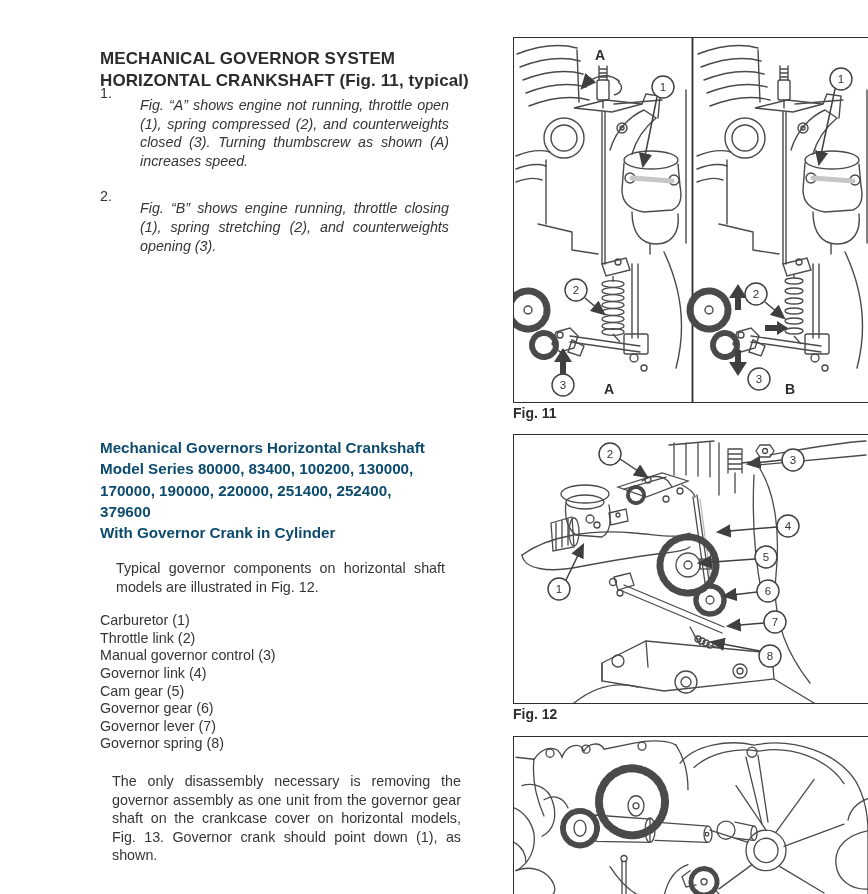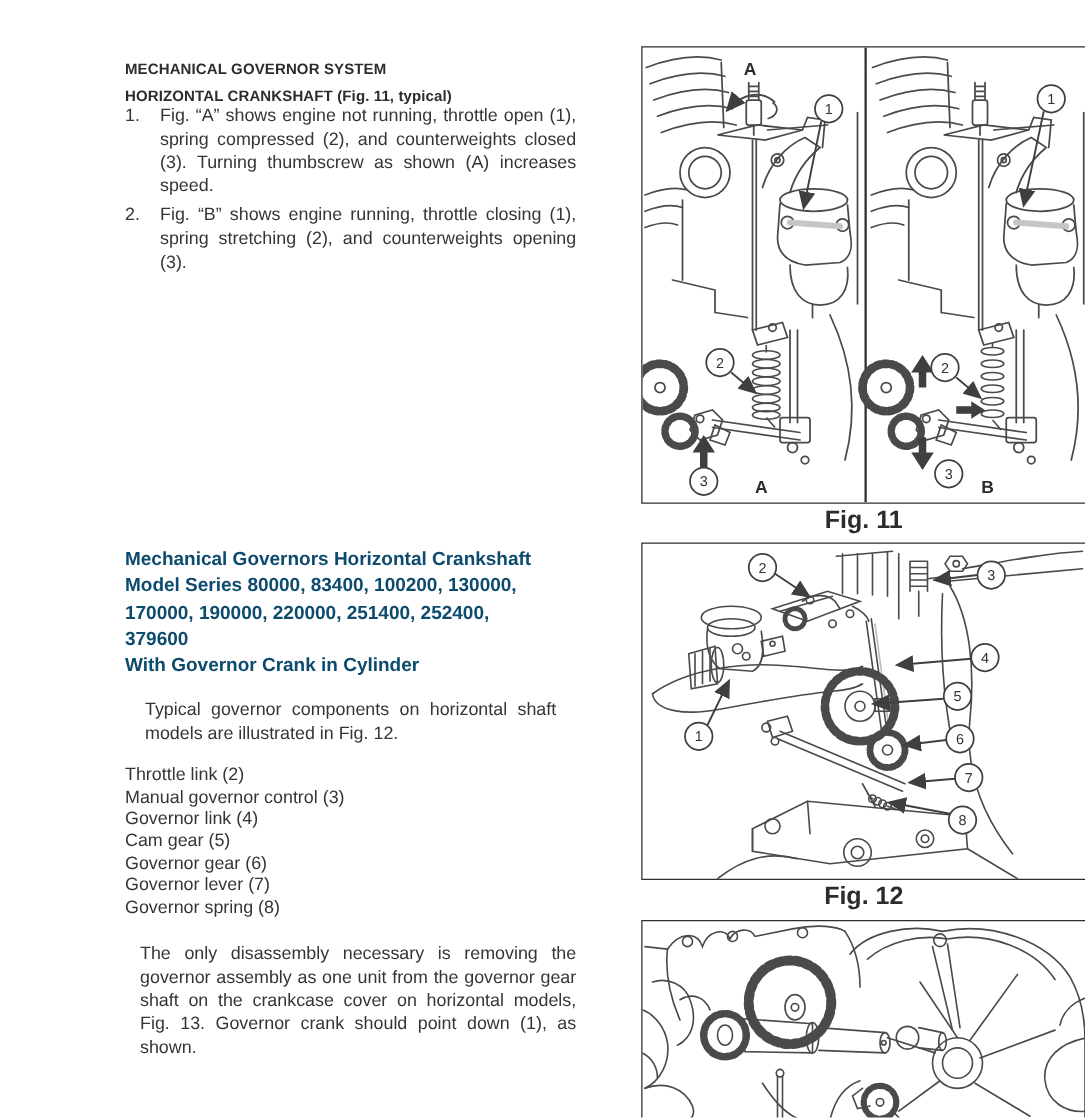--- a/index.html
+++ b/index.html
@@ -1,40 +1,40 @@
 <!DOCTYPE html>
 <html><head>
 <meta charset="utf-8">
 <style>
   html,body{margin:0;padding:0;}
   .page{position:relative;width:868px;height:894px;background:#ffffff;overflow:hidden;
         font-family:"Liberation Sans","DejaVu Sans",sans-serif;color:#353535;}
   
-  .h1{position:absolute;left:100px;top:37px;width:370px;font-size:12px;font-weight:bold;
+  .h1{position:absolute;left:100px;top:37px;width:370px;font-size:17px;font-weight:bold;
       line-height:21.5px;color:#2c2c2c;letter-spacing:.1px;}
   .h1 span{display:block;white-space:nowrap;}
   .numlist{position:absolute;left:100px;top:84px;width:361px;}
   .oli{display:flex;margin-bottom:5px;}
   .oli .num{flex:0 0 28px;font-size:14.3px;line-height:18.6px;}
-  .oli .itxt{flex:1;font-size:14.3px;line-height:18.6px;text-align:justify;margin:0;}
+  .oli .itxt{flex:1;font-size:14.3px;line-height:18.6px;text-align:justify;margin:12px;font-style:italic;}
   .sec2{position:absolute;left:100px;top:437px;width:361px;}
   .h2 span{display:block;white-space:nowrap;font-size:15.2px;font-weight:bold;
            line-height:21.3px;color:#0c4a6e;}
   .intro{font-size:14.3px;line-height:18.4px;text-align:justify;margin:16px;}
   .comp{font-size:14.3px;line-height:17.6px;}
   .para{font-size:14.3px;line-height:18.6px;text-align:justify;margin:19px 0 0 12px;}
   
   .figbox{position:absolute;left:513px;width:358px;border:1.8px solid #2e2e2e;
           background:#fff;box-sizing:border-box;}
   .figbox svg{display:block;width:100%;height:100%;}
   #fig11box{top:37px;height:366px;}
   #fig12box{top:434px;height:270px;}
   #fig13box{top:736px;height:162px;}
-  .figcap{position:absolute;left:513px;width:356px;text-align:center;font-weight:bold;
-          font-size:20px;color:#2c2c2c;}
+  .figcap{position:absolute;left:513px;width:356px;text-align:left;font-weight:bold;
+          font-size:14px;color:#2c2c2c;}
   #fig11cap{top:405px;}
   #fig12cap{top:706px;}
   svg text{font-family:"Liberation Sans","DejaVu Sans",sans-serif;}
   .co{font-size:11.5px;fill:#333;}
   .ab{font-size:14px;font-weight:bold;fill:#2c2c2c;}
 </style>
 </head>
 <body>
 
 <main class="page">
@@ -58,20 +58,21 @@
   <section class="sec2">
     <div class="h2">
       <span>Mechanical Governors Horizontal Crankshaft</span>
       <span>Model Series 80000, 83400, 100200, 130000,</span>
       <span>170000, 190000, 220000, 251400, 252400,</span>
       <span>379600</span>
       <span>With Governor Crank in Cylinder</span>
     </div>
     <p class="intro">Typical governor components on horizontal shaft models are illustrated in Fig. 12.</p>
     <div class="complist">
+      <div class="comp">Carburetor (1)</div>
       <div class="comp">Throttle link (2)</div>
       <div class="comp">Manual governor control (3)</div>
       <div class="comp">Governor link (4)</div>
       <div class="comp">Cam gear (5)</div>
       <div class="comp">Governor gear (6)</div>
       <div class="comp">Governor lever (7)</div>
       <div class="comp">Governor spring (8)</div>
     </div>
     <p class="para">The only disassembly necessary is removing the governor assembly as one unit from the governor gear shaft on the crankcase cover on horizontal models, Fig. 13. Governor crank should point down (1), as shown.</p>
   </section>

